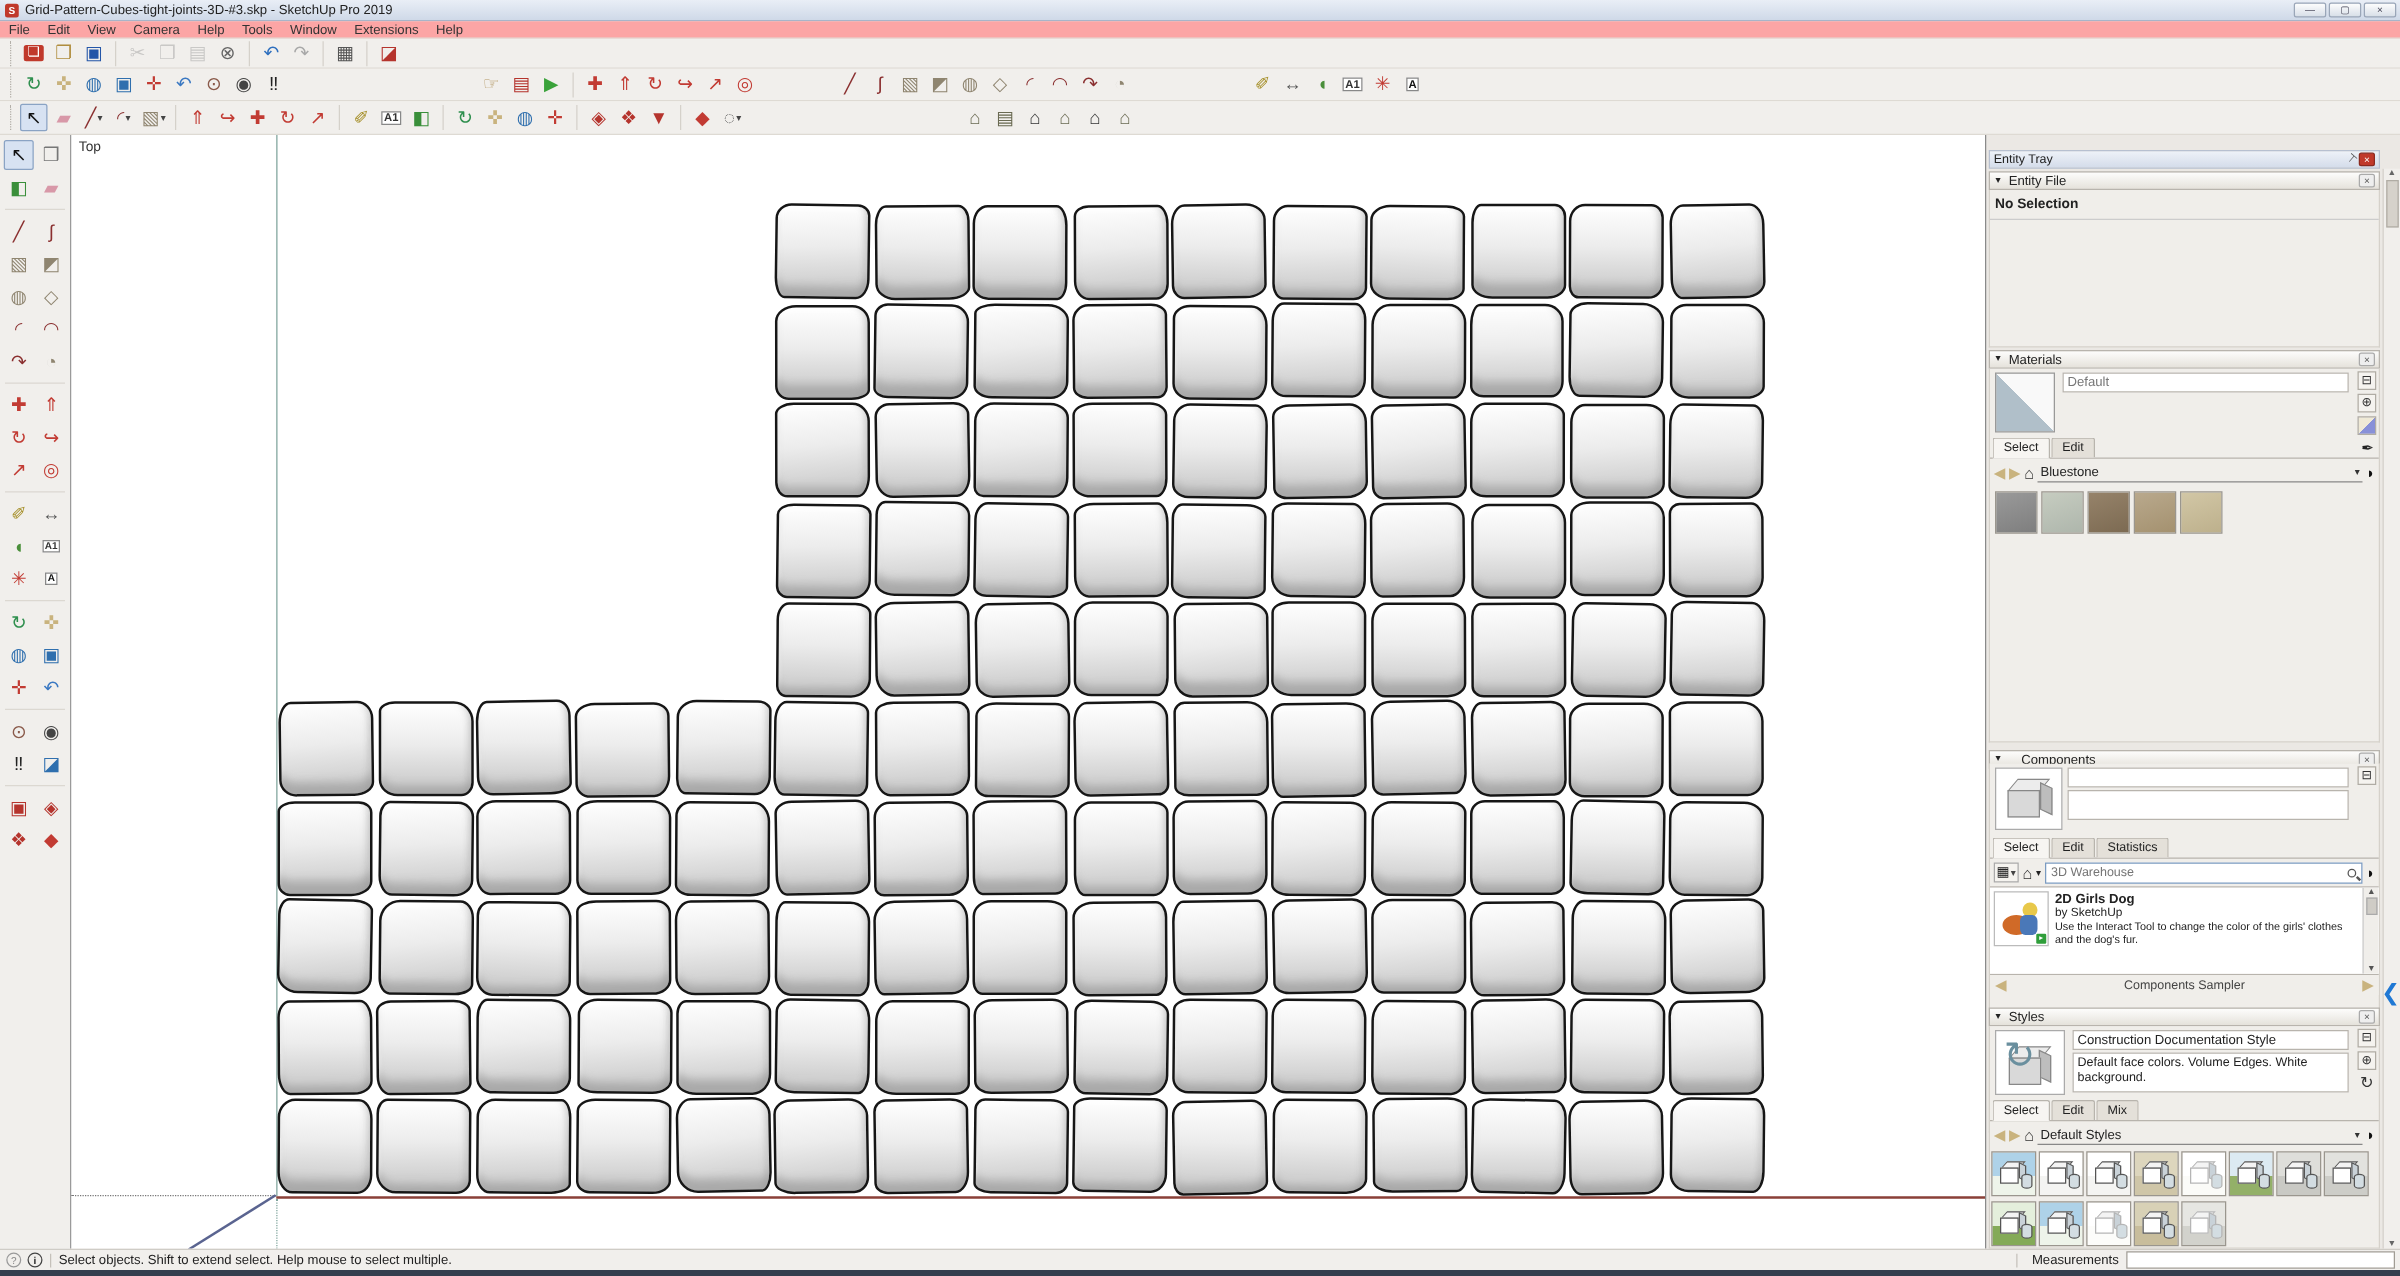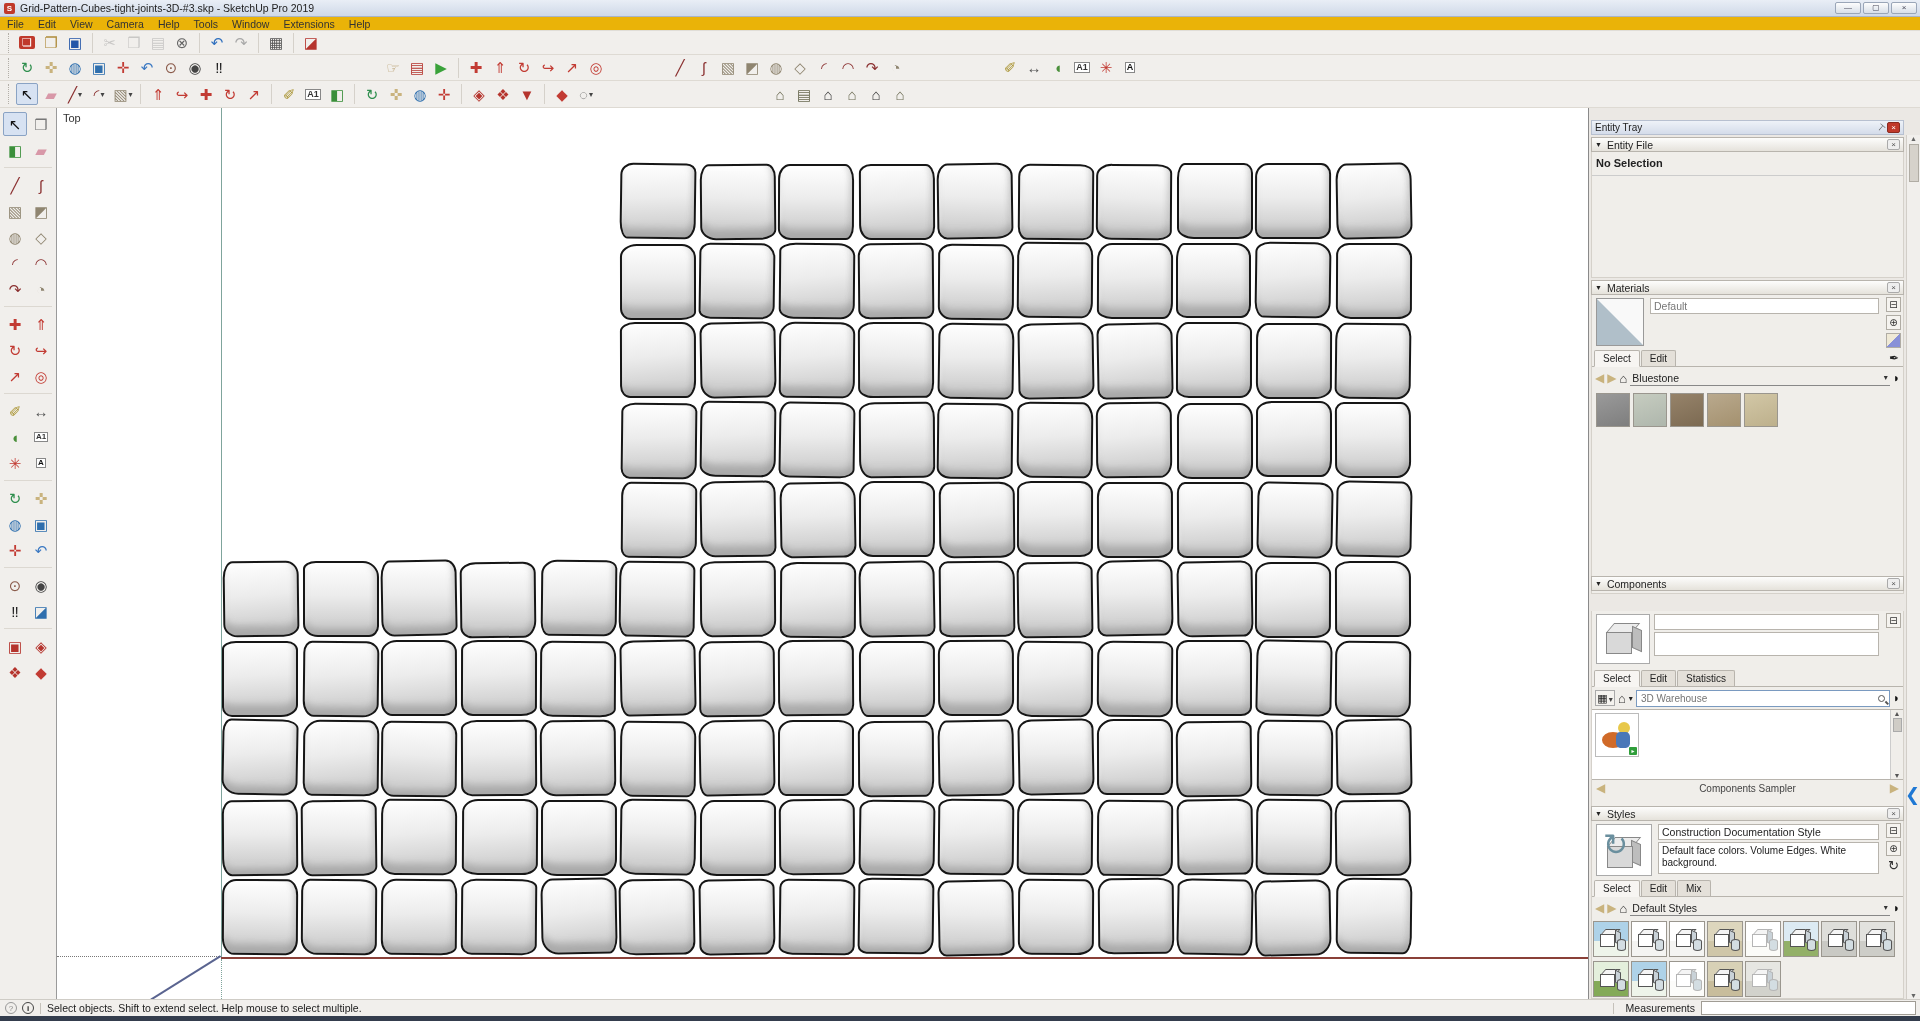--- a/index.html
+++ b/index.html
@@ -7,21 +7,21 @@
   *{box-sizing:border-box;}
   
   #titlebar{position:absolute;left:0;top:0;width:1920px;height:17px;
     background:linear-gradient(#e9eef6,#cfd9e8);border-bottom:1px solid #a8b4c8;
     display:flex;align-items:center;font-size:10.5px;color:#222;}
   .su-logo{width:11px;height:11px;margin:0 5px 0 4px;background:#c0392b;border-radius:2px;
     color:#fff;font-size:8px;line-height:11px;text-align:center;font-weight:bold;}
   .winbtns{margin-left:auto;display:flex;gap:2px;margin-right:3px;}
   .winbtn{width:26px;height:12px;border:1px solid #9aa6b8;border-radius:2px;
     background:linear-gradient(#fdfdfd,#d8dfe8);font-size:8px;line-height:10px;text-align:center;color:#445;}
-  #menubar{position:absolute;left:0;top:17px;width:1920px;height:14px;background:#eab308;
+  #menubar{position:absolute;left:0;top:17px;width:1920px;height:14px;background:#fca5a5;
     border-bottom:1px solid #e0ddd7;display:flex;align-items:center;font-size:10.5px;color:#333;}
   .mitem{padding:0 7px;}
   
   .tbrow{position:absolute;left:0;width:1920px;background:#f1efec;display:flex;align-items:center;
     border-bottom:1px solid #dedad3;padding-left:4px;}
   #tb1{top:31px;height:24px;}
   #tb2{top:55px;height:26px;}
   #tb3{top:81px;height:27px;}
   .tbtn{display:inline-flex;align-items:center;justify-content:center;width:22px;height:22px;
     margin:0 1px;border:1px solid transparent;border-radius:2px;}
@@ -784,21 +784,21 @@
     </div>
     <div id="matSwatches">
         <div class="swatch" style="background: linear-gradient(160deg, rgb(154, 154, 154), rgb(126, 126, 126));"></div>
         <div class="swatch" style="background: linear-gradient(160deg, rgb(198, 204, 192), rgb(174, 182, 172));"></div>
         <div class="swatch" style="background: linear-gradient(160deg, rgb(150, 131, 106), rgb(124, 106, 82));"></div>
         <div class="swatch" style="background: linear-gradient(160deg, rgb(185, 169, 141), rgb(164, 145, 111));"></div>
         <div class="swatch" style="background: linear-gradient(160deg, rgb(210, 199, 166), rgb(189, 176, 140));"></div>
       </div>
   </div>
 
-  <div class="sheader" style="top:468px;">
+  <div class="sheader" style="top:492px;gap:10px;">
     <span>Components</span>
     <span class="shx">×</span>
   </div>
   <div class="sbody" style="top:503px;height:295px;">
     <div style="position:relative;height:58px;">
       <div id="comp-preview">
         <span class="ccube-top"></span>
           <span class="ccube-side"></span>
           <span class="ccube-front"></span>
       </div>
@@ -825,20 +825,25 @@
       </span>
       <span class="detail">◗</span>
     </div>
     <div id="comp-list" style="height:70px;">
       <div class="citem">
         <span class="cthumb">
           <span class="blob" style="left:6px;top:18px;width:22px;height:16px;background:#d06a28;"></span>
           <span class="blob" style="left:22px;top:8px;width:12px;height:12px;background:#e8c84a;"></span>
           <span class="blob" style="left:20px;top:18px;width:14px;height:16px;background:#4a78b8;border-radius:30%;"></span>
           <span class="dbadge">▸</span>
+        </span>
+        <span>
+          <div class="ctitle">2D Girls Dog</div>
+          <div class="cby">by SketchUp</div>
+          <div class="cdesc">Use the Interact Tool to change the color of the girls' clothes and the dog's fur.</div>
         </span>
       </div>
       <div id="comp-scroll">
         <span>▲</span>
           <span class="thumbbar"></span>
           <span style="margin-top:auto;">▼</span>
       </div>
     </div>
     <div id="comp-footer">
       <span class="navarrow">◀</span>

